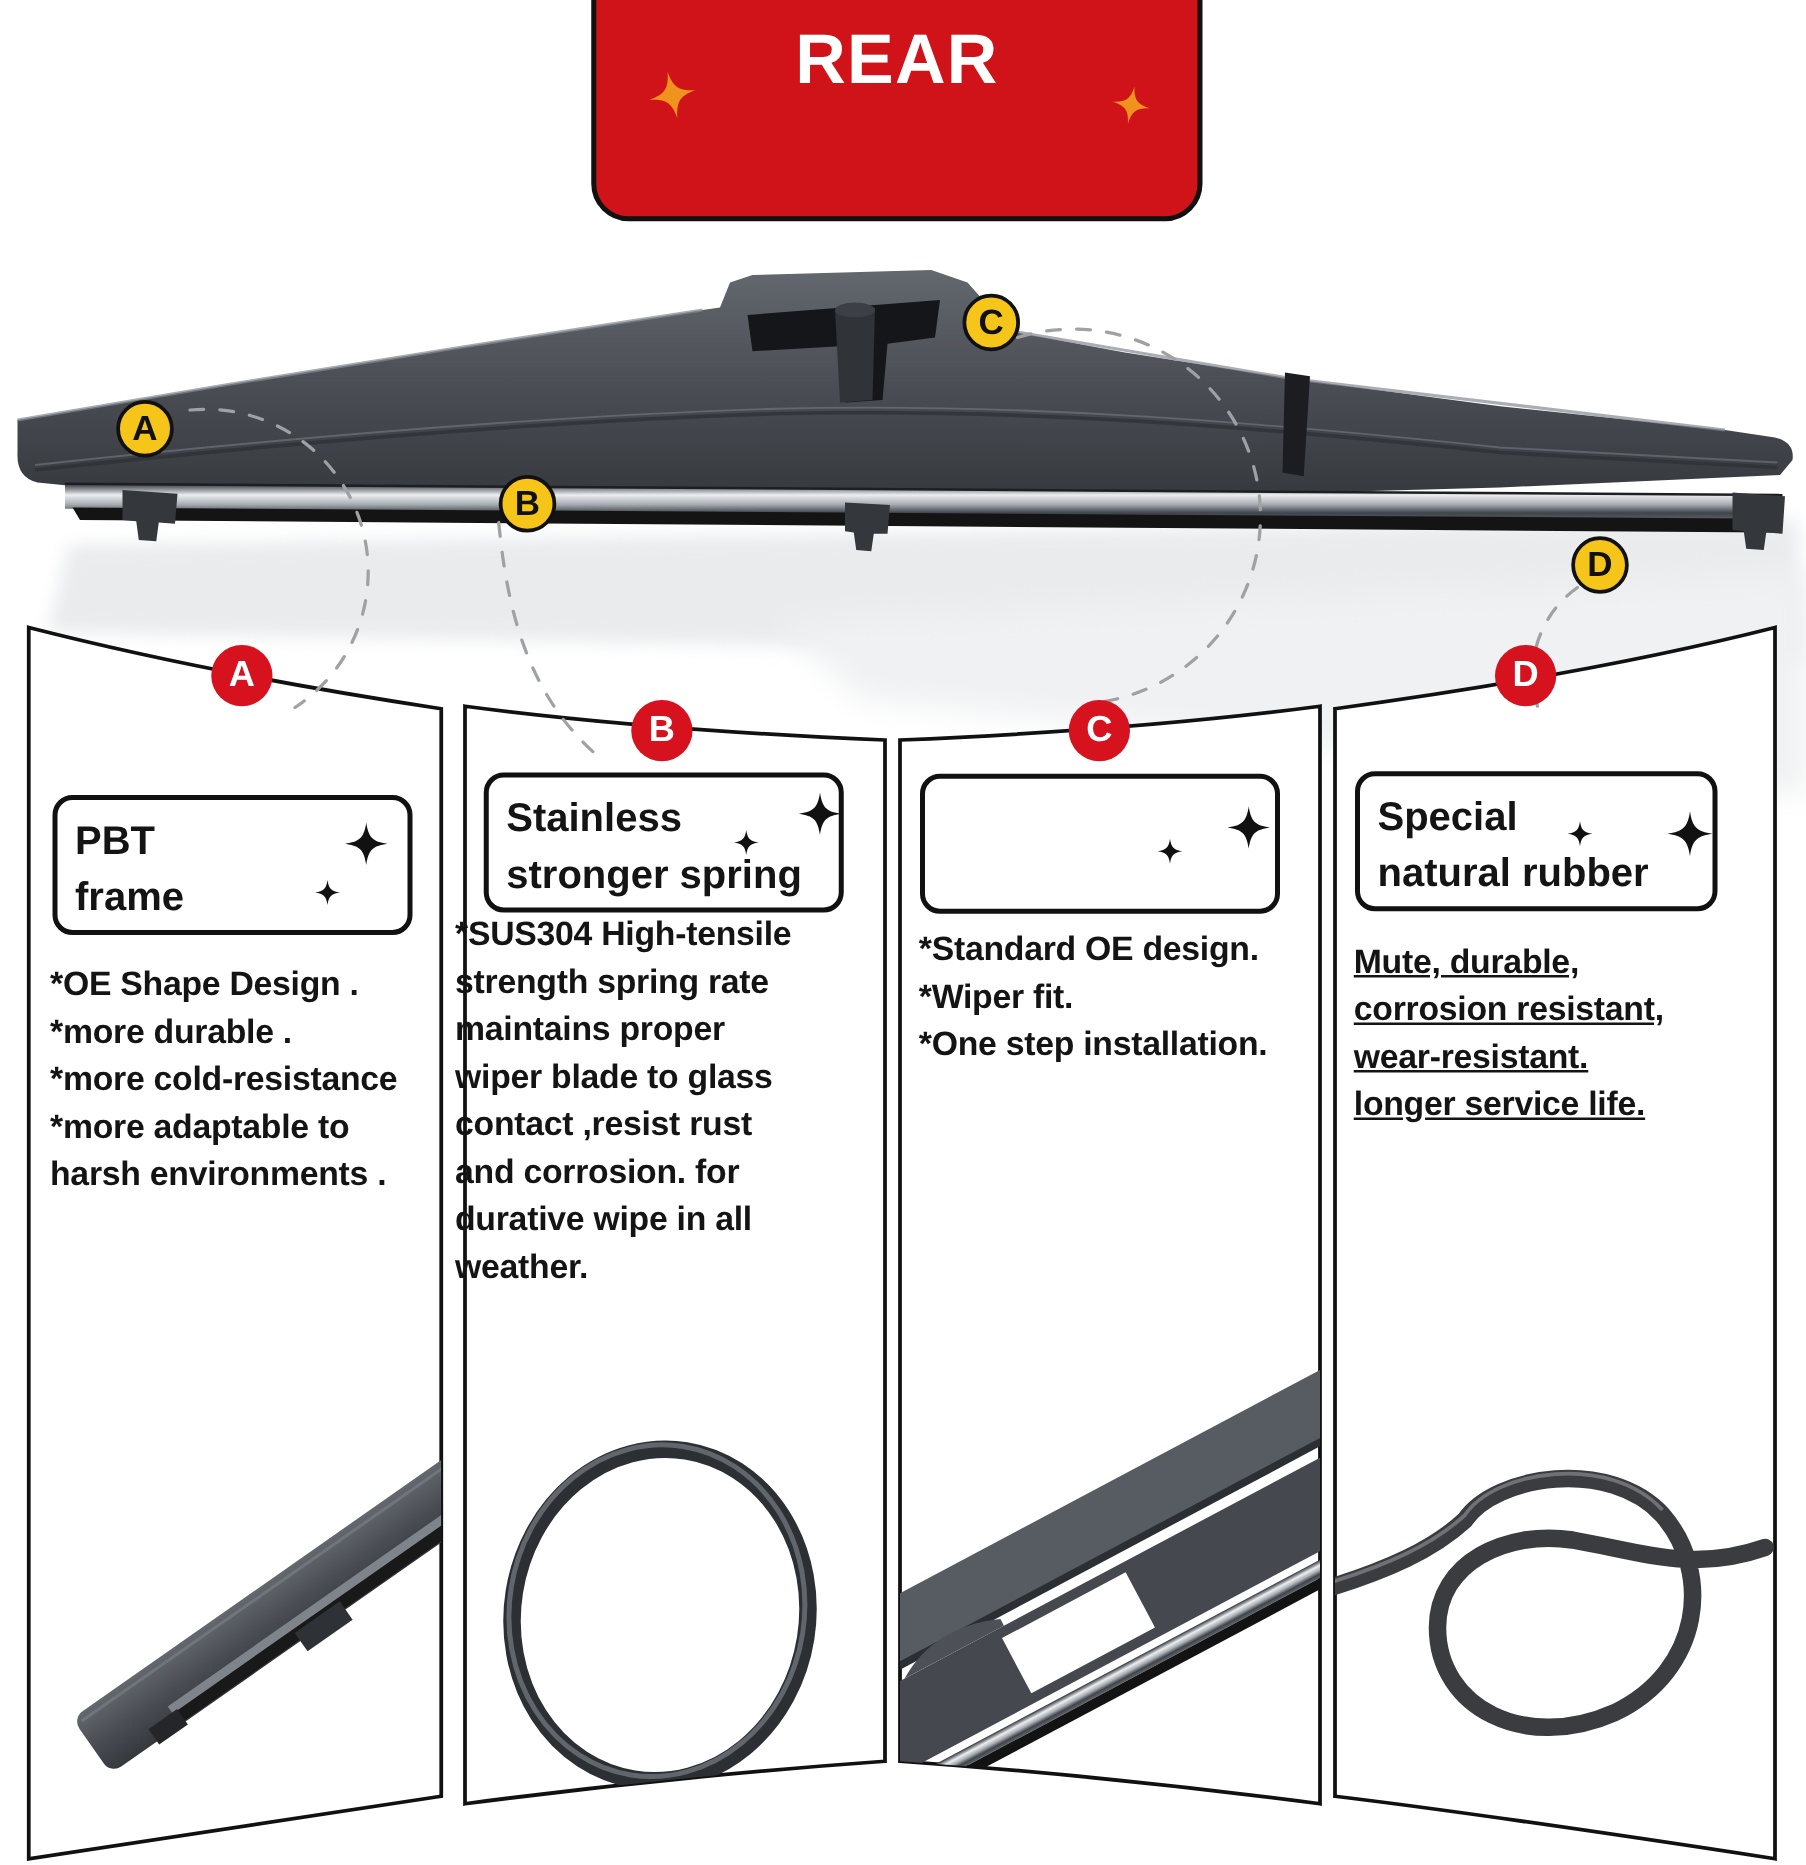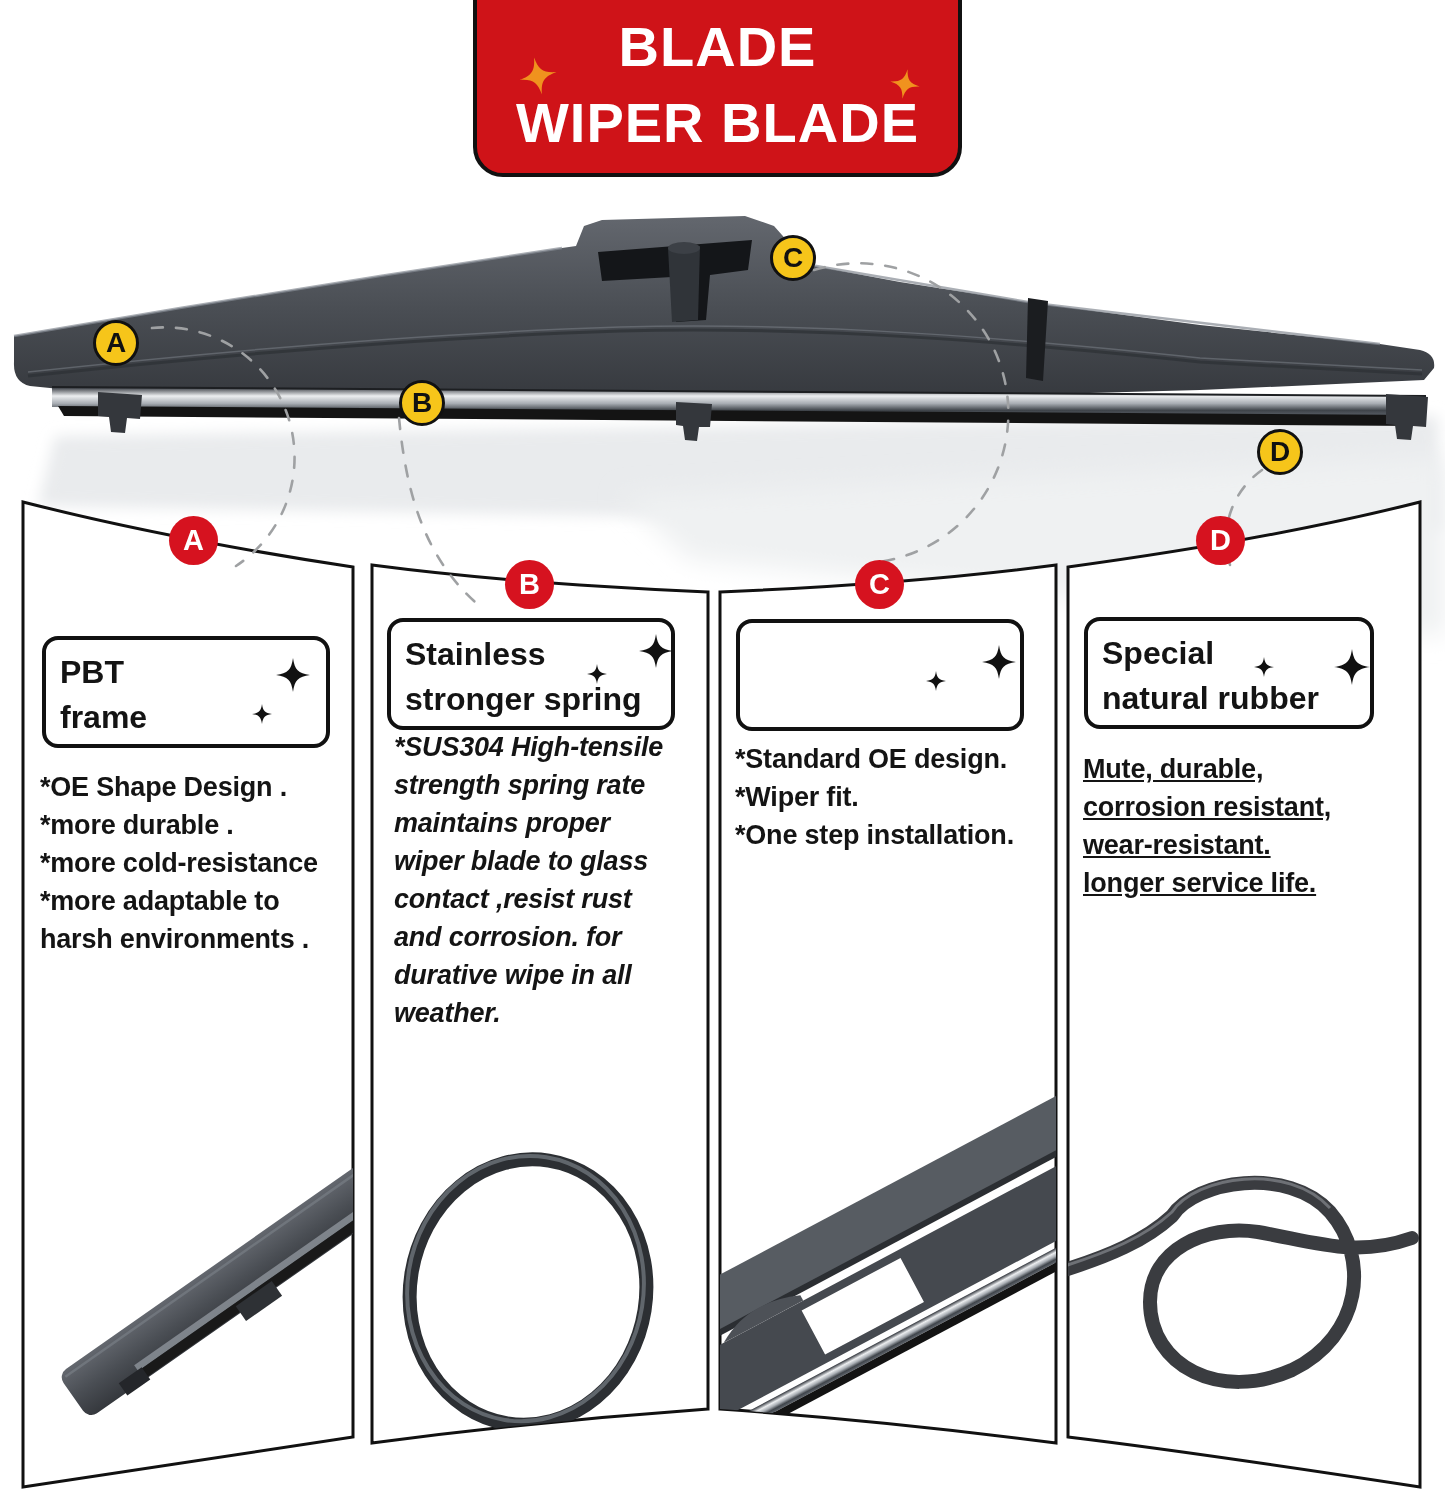--- a/index.html
+++ b/index.html
@@ -180,22 +180,21 @@
     <span class="sparkle sparkle-orange" style="left:42px;top:108px;width:38px;height:38px;transform:rotate(-12deg);">
       <svg viewBox="0 0 100 100">
           <path fill="currentColor" d="M50 0C55 35 65 45 100 50C65 55 55 65 50 100C45 65 35 55 0 50C35 45 45 35 50 0Z"></path>
         </svg>
     </span>
     <span class="sparkle sparkle-orange" style="right:38px;top:120px;width:30px;height:30px;transform:rotate(10deg);">
       <svg viewBox="0 0 100 100">
           <path fill="currentColor" d="M50 0C55 35 65 45 100 50C65 55 55 65 50 100C45 65 35 55 0 50C35 45 45 35 50 0Z"></path>
         </svg>
     </span>
-    <div class="banner-line">BLADE</div>
-    <div class="banner-line">WIPER BLADE</div>
+    <div class="banner-line">REAR</div>
   </div>
 
   <div class="ylabel" style="left:93px;top:320px;">A</div>
   <div class="ylabel" style="left:399px;top:380px;">B</div>
   <div class="ylabel" style="left:770px;top:235px;">C</div>
   <div class="ylabel" style="left:1257px;top:429px;">D</div>
 
   <div class="rlabel" style="left:169px;top:516px;">A</div>
   <div class="rlabel" style="left:505px;top:560px;">B</div>
   <div class="rlabel" style="left:855px;top:560px;">C</div>
@@ -257,21 +256,21 @@
       </span>
     <div class="title-text">Special
 natural rubber</div>
   </div>
 
   <div class="panel-body" style="left:40px;top:768px;">*OE Shape Design .
 *more durable .
 *more cold-resistance
 *more adaptable to
 harsh environments .</div>
-  <div class="panel-body" style="left:394px;top:728px;font-style:italic;">*SUS304 High-tensile
+  <div class="panel-body" style="left:364px;top:728px;">*SUS304 High-tensile
 strength spring rate
 maintains proper
 wiper blade to glass
 contact ,resist rust
 and corrosion. for
 durative wipe in all
 weather.</div>
   <div class="panel-body" style="left:735px;top:740px;">*Standard OE design.
 *Wiper fit.
 *One step installation.</div>

